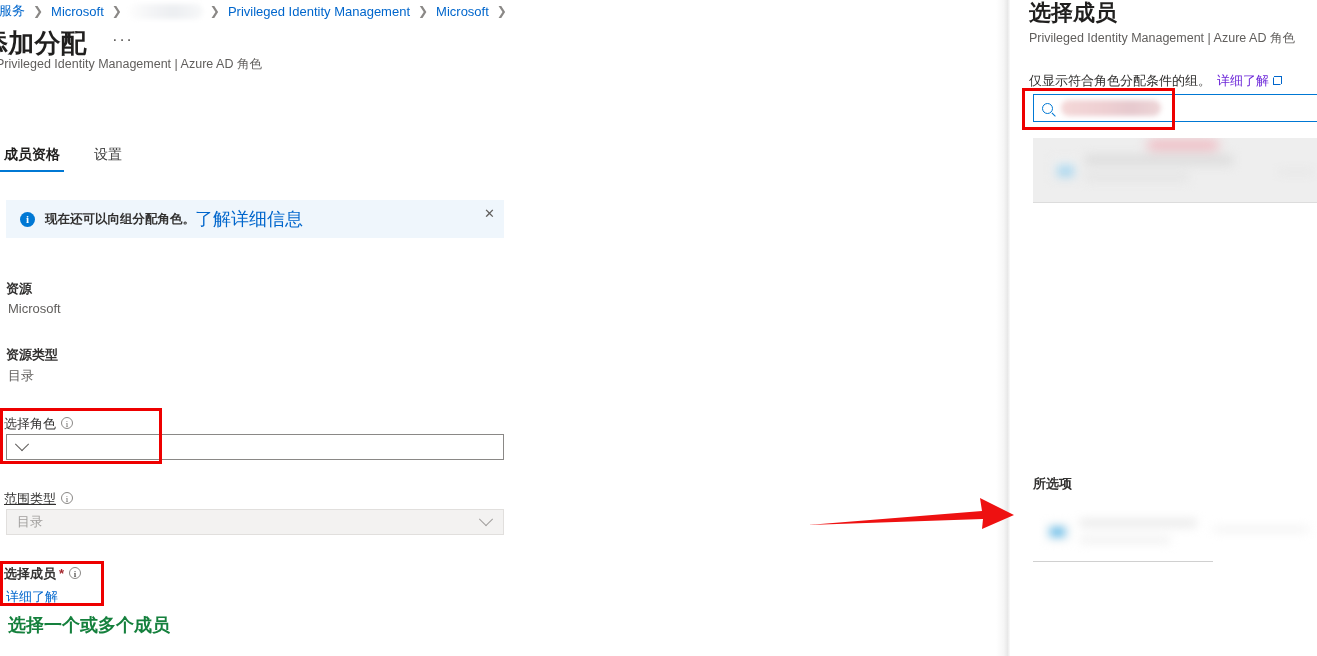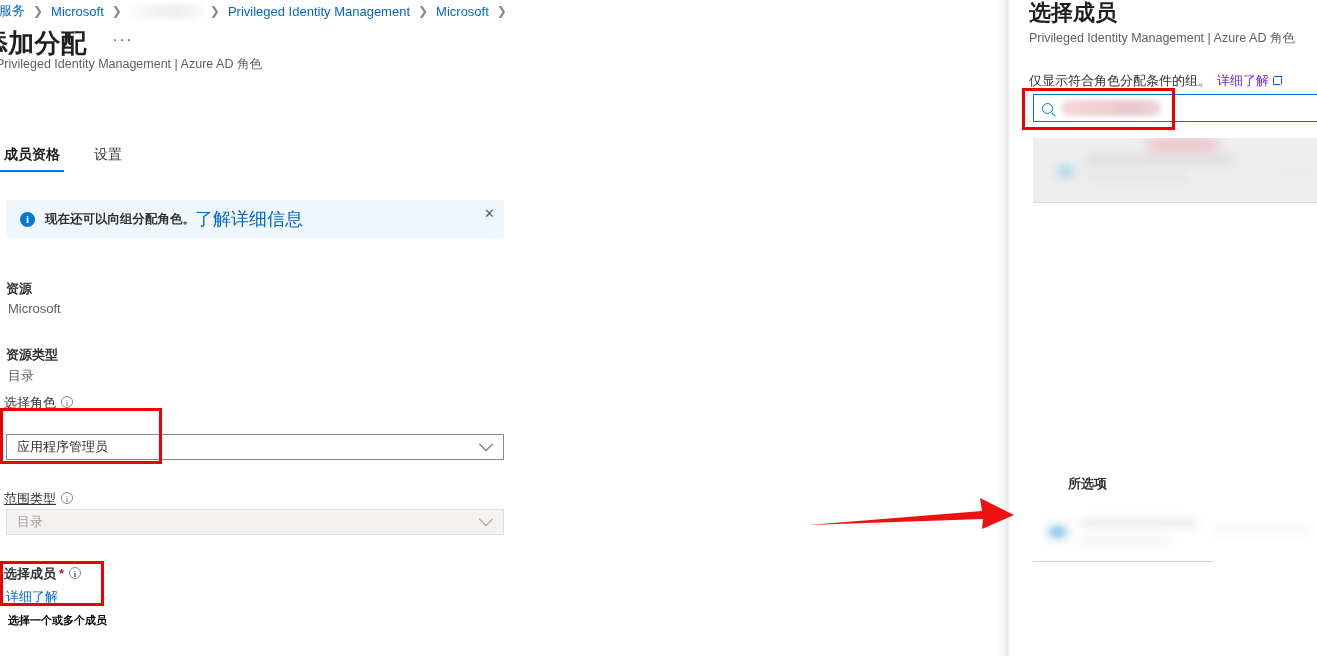--- a/index.html
+++ b/index.html
@@ -264,23 +264,23 @@
     position: absolute;
     left: 6px; top: 588px;
     font-size: 13px;
     color: #0066cc;
     cursor: pointer;
     white-space: nowrap;
   }
   #member-error {
     position: absolute;
     left: 8px; top: 613px;
-    font-size: 11px;
+    font-size: 18px;
     font-weight: 700;
-    color: #000000;
+    color: #15803d;
     white-space: nowrap;
   }
 
   
   .redbox {
     position: absolute;
     border: 3.5px solid #ee0000;
     box-sizing: border-box;
     pointer-events: none;
   }
@@ -455,21 +455,20 @@
     background: #dcdcdc;
   }
 
   
   #selected-label {
     position: absolute;
     left: 23px; top: 475px;
     font-size: 13px;
     font-weight: 600;
     color: #323130;
-    margin-left: 35px;
   }
   #selected-list {
     position: absolute;
     left: 23px; top: 510px;
     width: 292px; height: 52px;
     overflow: hidden;
   }
   #selected-list .sel-blur {
     position: absolute;
     left: 0; top: 0;
@@ -559,25 +558,24 @@
     <span id="info-link">了解详细信息</span>
     <span id="info-close">✕</span>
   </div>
 
   <div class="field-label" style="left:6px; top:280px;">资源</div>
   <div class="field-value" style="left:8px; top:301px;">Microsoft</div>
 
   <div class="field-label" style="left:6px; top:346px;">资源类型</div>
   <div class="field-value" style="left:8px; top:367px;">目录</div>
 
-  <div class="field-label normal" style="left:4px; top:394px;text-decoration:underline;">
+  <div class="field-label normal" style="left:4px; top:415px;">
     <span>选择角色</span><span class="info-i">i</span>
   </div>
   <div class="combo" style="top:434px;">
-    <span class="cval">应用程序管理员</span>
     <span class="chev"></span>
   </div>
 
   <div class="field-label normal" style="left:4px; top:490px;text-decoration:underline;">
     <span>范围类型</span><span class="info-i">i</span>
   </div>
   <div class="combo disabled" style="top:509px;">
     <span class="cval">目录</span>
     <span class="chev"></span>
   </div>

